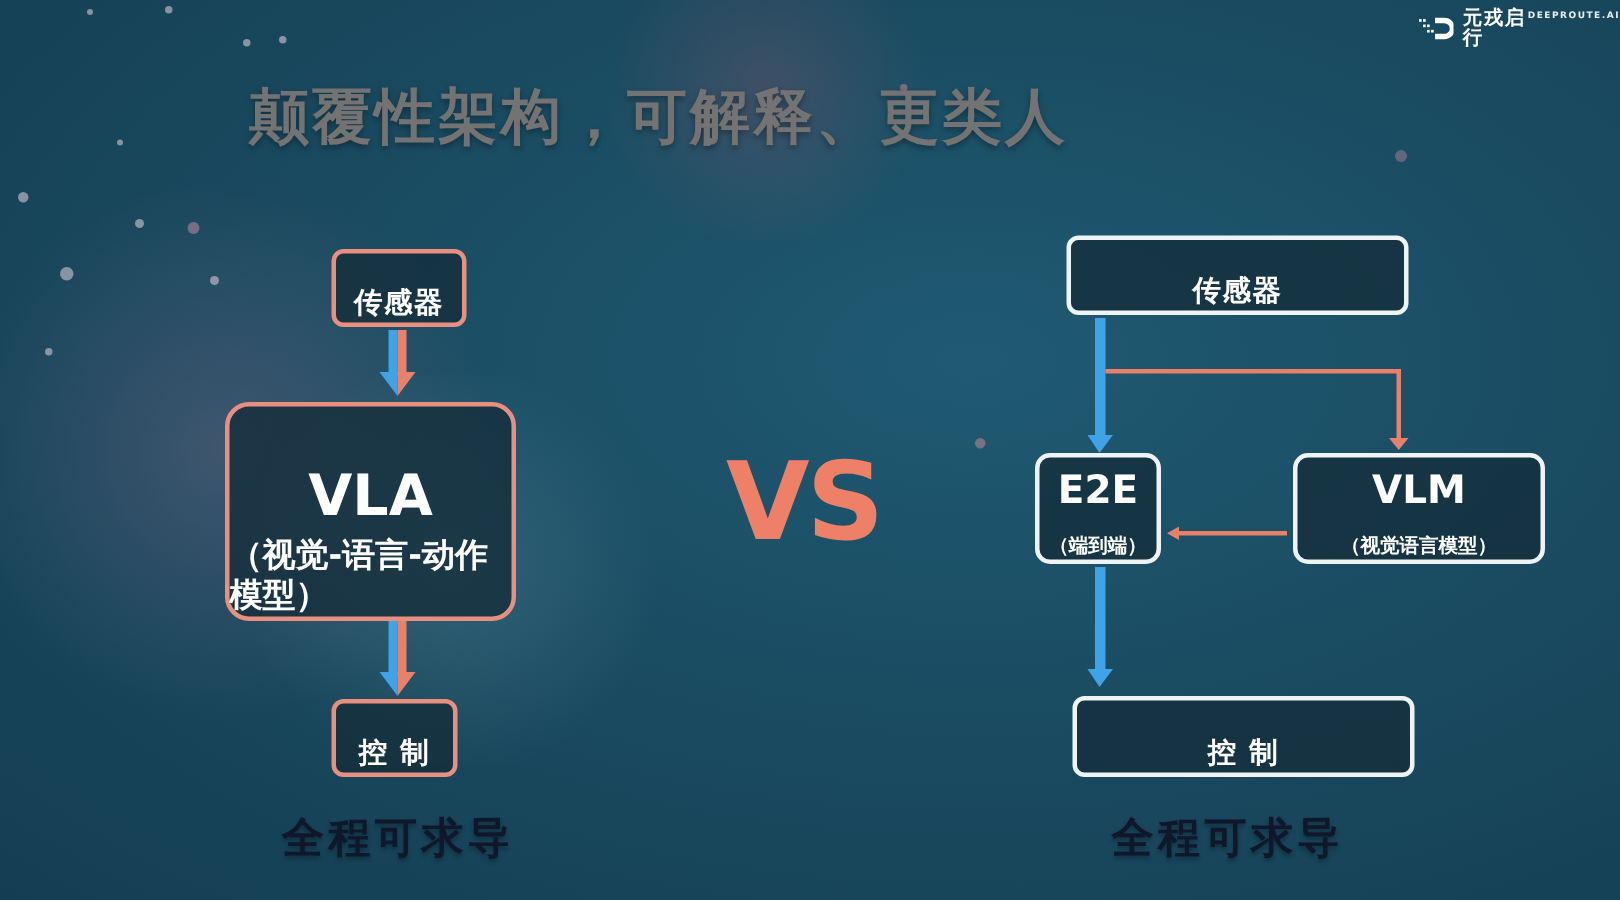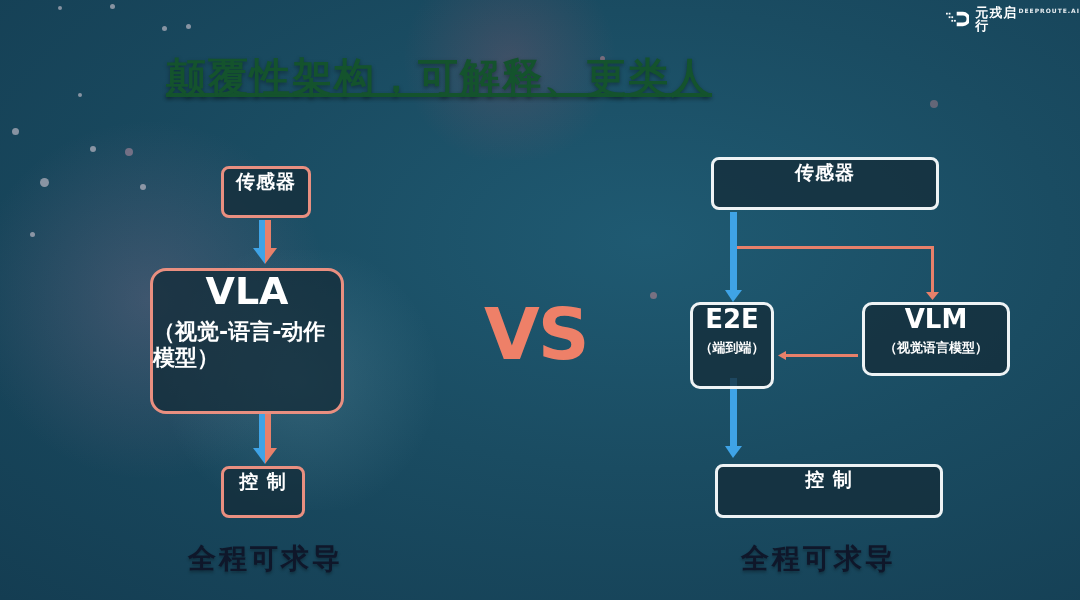--- a/index.html
+++ b/index.html
@@ -17,32 +17,32 @@
     background: radial-gradient(circle, rgba(160,200,215,0.18) 0%, rgba(160,200,215,0) 70%); }
   .dot { position:absolute; border-radius:50%; background: rgba(210,200,210,0.6); }
 
   .logo { position:absolute; left:946px; top:6px; display:flex; align-items:center; gap:6px; }
   .logo-mark { width:26px; height:20px; position:relative; }
   .logo-text { display:flex; flex-direction:row; line-height:1; }
   .logo-cn { font-size:13px; font-weight:bold; letter-spacing:1px; color:#fff; }
   .logo-en { font-size:6px; letter-spacing:1px; color:#e8eef2; font-weight:bold; margin-top:2px; }
 
   .title { position:absolute; left:0; width:878px; top:50px; text-align:center;
-    font-size:40px; font-weight:bold; letter-spacing:2px; color:#14532d;
-    text-shadow: 0 2px 4px rgba(0,0,0,0.35); text-decoration: underline; }
+    font-size:40px; font-weight:bold; letter-spacing:2px; color:#737373;
+    text-shadow: 0 2px 4px rgba(0,0,0,0.35); }
 
   .box { position:absolute; box-sizing:border-box; border-radius:10px;
     background: rgba(20,45,58,0.78); display:flex; flex-direction:column;
-    align-items:center; justify-content:flex-start; color:#fff; font-weight:bold; }
+    align-items:center; justify-content:flex-end; color:#fff; font-weight:bold; }
   .box.orange { border:3px solid #e98f80; }
   .box.white { border:3px solid #eef3f5; }
   .box .big { font-size:38px; line-height:1.1; }
   .box .mid { font-size:26px; line-height:1.1; }
   .box .sub { font-size:22px; line-height:1.2; margin-top:6px; }
-  .box .sub-s { font-size:13px; line-height:1.2; margin-top:6px; }
+  .box .sub-s { font-size:13px; line-height:1.2; margin-top:16px; }
   .box .lbl { font-size:19px; letter-spacing:1px; }
 
   .vs { position:absolute; left:484px; top:292px; font-size:72px; font-weight:bold;
     color:#ee8068; letter-spacing:-2px; }
 
   .caption { position:absolute; font-size:28px; font-weight:bold; color:#0f172a;
     letter-spacing:3px; text-shadow: 0 2px 3px rgba(0,0,0,0.3); }
 
   svg.arrows { position:absolute; left:0; top:0; }
 </style>
@@ -133,24 +133,24 @@
 <div class="box orange" style="left:221px;top:466px;width:84px;height:52px;border-radius:8px">
   <span class="lbl">控 制</span>
 </div>
 <div class="caption" style="left:188px;top:540px">全程可求导</div>
 
 <div class="vs">VS</div>
 
 <div class="box white" style="left:711px;top:157px;width:228px;height:53px;border-radius:8px">
   <span class="lbl">传感器</span>
 </div>
-<div class="box white" style="left:690px;top:302px;width:84px;height:87px;border-radius:10px">
+<div class="box white" style="left:690px;top:302px;width:84px;height:74px;border-radius:10px">
   <span class="mid">E2E</span>
   <span class="sub-s">（端到端）</span>
 </div>
-<div class="box white" style="left:862px;top:302px;width:148px;height:74px;border-radius:10px">
+<div class="box white" style="left:862px;top:302px;width:168px;height:74px;border-radius:10px">
   <span class="mid">VLM</span>
   <span class="sub-s">（视觉语言模型）</span>
 </div>
 <div class="box white" style="left:715px;top:464px;width:228px;height:54px;border-radius:8px">
   <span class="lbl">控 制</span>
 </div>
 <div class="caption" style="left:741px;top:540px">全程可求导</div>
 
 </body></html>

